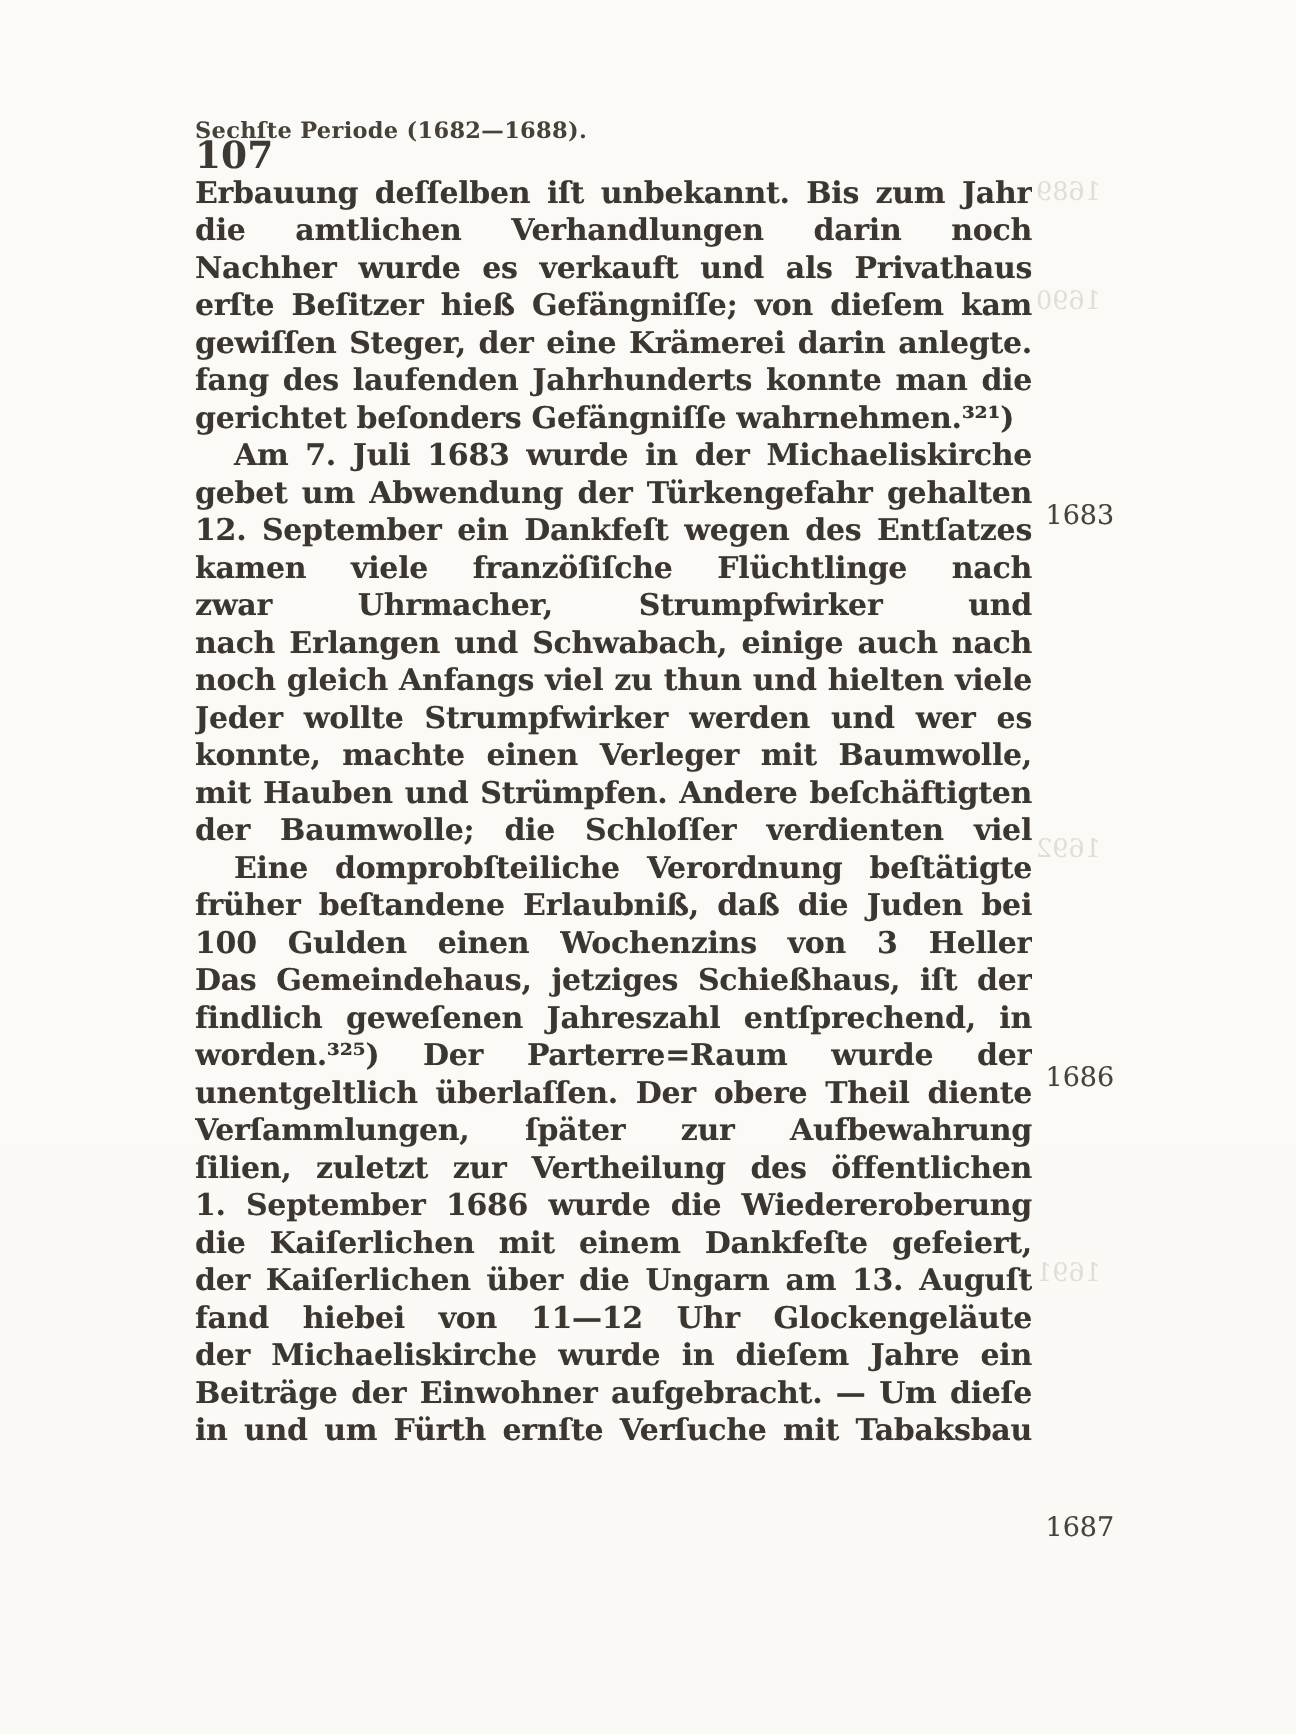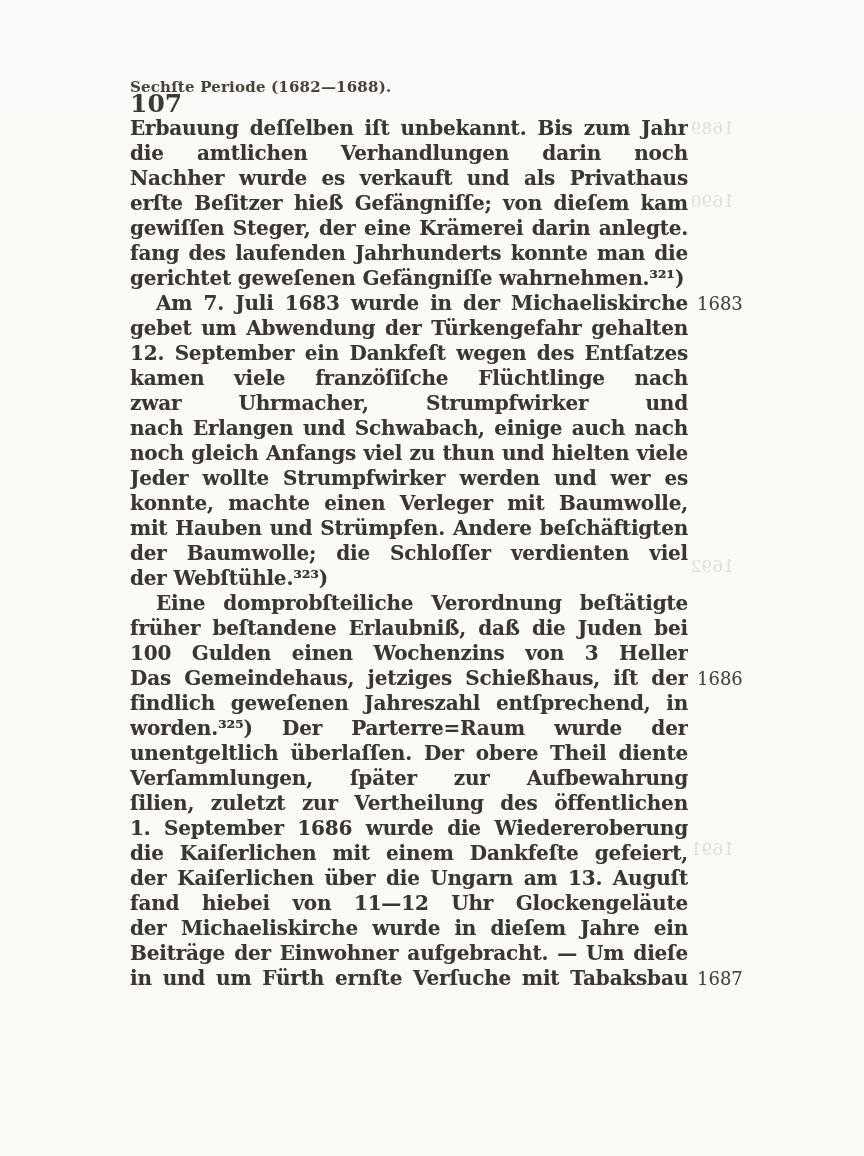--- a/index.html
+++ b/index.html
@@ -65,20 +65,21 @@
   }
   .margin-year {
     position: absolute;
     left: 697px;
     width: 52px;
     height: 25px;
     line-height: 25px;
     font-size: 18px;
     color: #47423b;
     text-shadow: 0 0 0.5px rgba(70, 60, 50, 0.3);
+    margin-top: 40px;
   }
   .ghost-year {
     position: absolute;
     left: 688px;
     width: 46px;
     height: 20px;
     line-height: 20px;
     font-size: 17px;
     color: #e2ded6;
     transform: scaleX(-1);
@@ -94,33 +95,32 @@
 
   <div class="page-number">107</div>
 
   <div class="text-block">
       <div class="line">Erbauung deſſelben iſt unbekannt. Bis zum Jahr 1683 ſind</div>
       <div class="line">die amtlichen Verhandlungen darin noch vorgenommen worden.</div>
       <div class="line">Nachher wurde es verkauft und als Privathaus benützt. Der</div>
       <div class="line">erſte Beſitzer hieß Gefängniſſe; von dieſem kam es an einen</div>
       <div class="line">gewiſſen Steger, der eine Krämerei darin anlegte. Noch zu An=</div>
       <div class="line">fang des laufenden Jahrhunderts konnte man die damals ein=</div>
-      <div class="line nostretch">gerichtet geweſenen Gefängniſſe wahrnehmen.³²¹)</div>
+      <div class="line nostretch">gerichtet beſonders Gefängniſſe wahrnehmen.³²¹)</div>
       <div class="line indent">Am 7. Juli 1683 wurde in der Michaeliskirche ein Bitt=</div>
       <div class="line">gebet um Abwendung der Türkengefahr gehalten und am</div>
       <div class="line">12. September ein Dankfeſt wegen des Entſatzes von Wien. Den</div>
       <div class="line">kamen viele franzöſiſche Flüchtlinge nach Franken, beſonders</div>
       <div class="line">zwar Uhrmacher, Strumpfwirker und Mützenmacher. Sie be=</div>
       <div class="line">nach Erlangen und Schwabach, einige auch nach Fürth und</div>
       <div class="line">noch gleich Anfangs viel zu thun und hielten viele Jungen.</div>
       <div class="line">Jeder wollte Strumpfwirker werden und wer es nicht erlernen</div>
       <div class="line">konnte, machte einen Verleger mit Baumwolle, mit Garn oder</div>
       <div class="line">mit Hauben und Strümpfen. Andere beſchäftigten ſich mit Bleichen</div>
       <div class="line">der Baumwolle; die Schloſſer verdienten viel durch Fabrikation</div>
-      <div class="line nostretch">der Webſtühle.³²³)</div>
       <div class="line indent">Eine domprobſteiliche Verordnung beſtätigte 1686 die ſchon</div>
       <div class="line">früher beſtandene Erlaubniß, daß die Juden bei Kapitalien unter</div>
       <div class="line">100 Gulden einen Wochenzins von 3 Heller nehmen durften.³²⁴)</div>
       <div class="line">Das Gemeindehaus, jetziges Schießhaus, iſt der früher daran be=</div>
       <div class="line">findlich geweſenen Jahreszahl entſprechend, in dieſem Jahre erbaut</div>
       <div class="line">worden.³²⁵) Der Parterre=Raum wurde der Schützengeſellſchaft</div>
       <div class="line">unentgeltlich überlaſſen. Der obere Theil diente zu gemeindlichen</div>
       <div class="line">Verſammlungen, ſpäter zur Aufbewahrung gemeindlicher Uten=</div>
       <div class="line">ſilien, zuletzt zur Vertheilung des öffentlichen Almoſens. — Am</div>
       <div class="line">1. September 1686 wurde die Wiedereroberung von Ofen durch</div>

